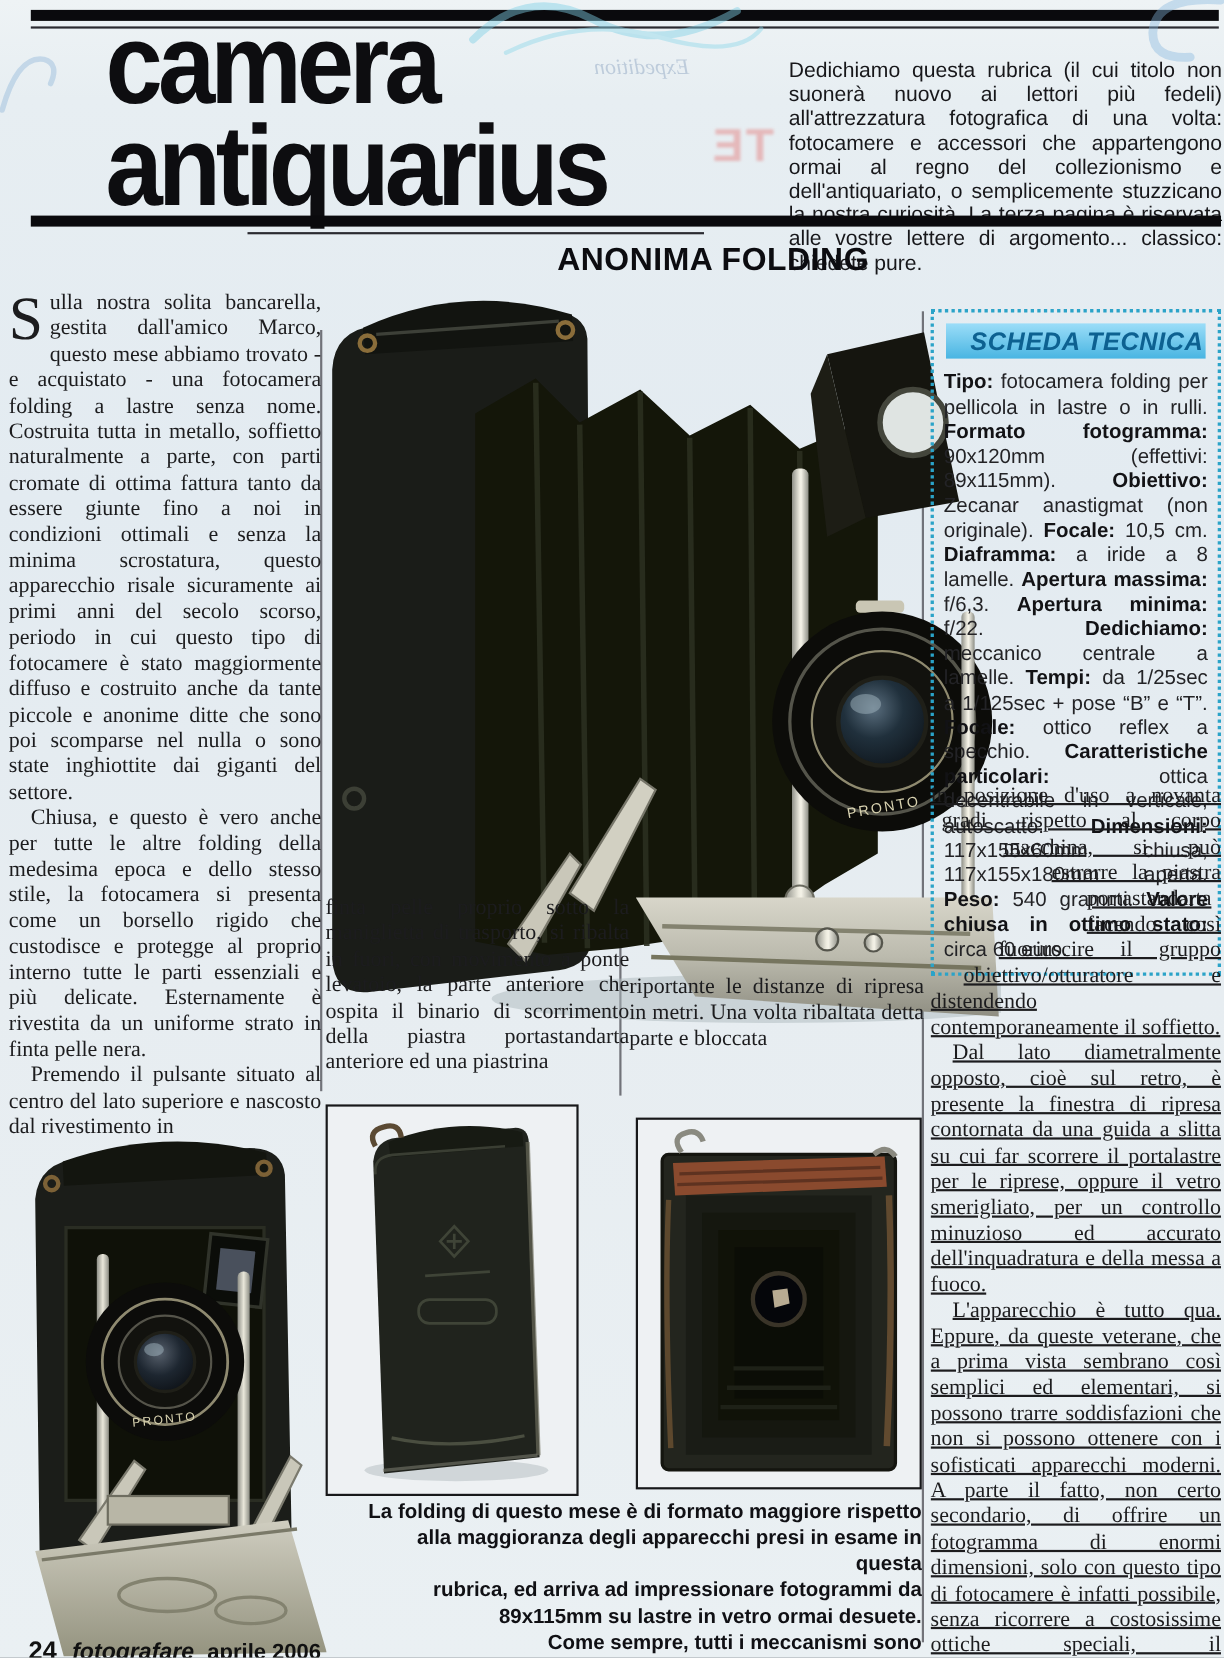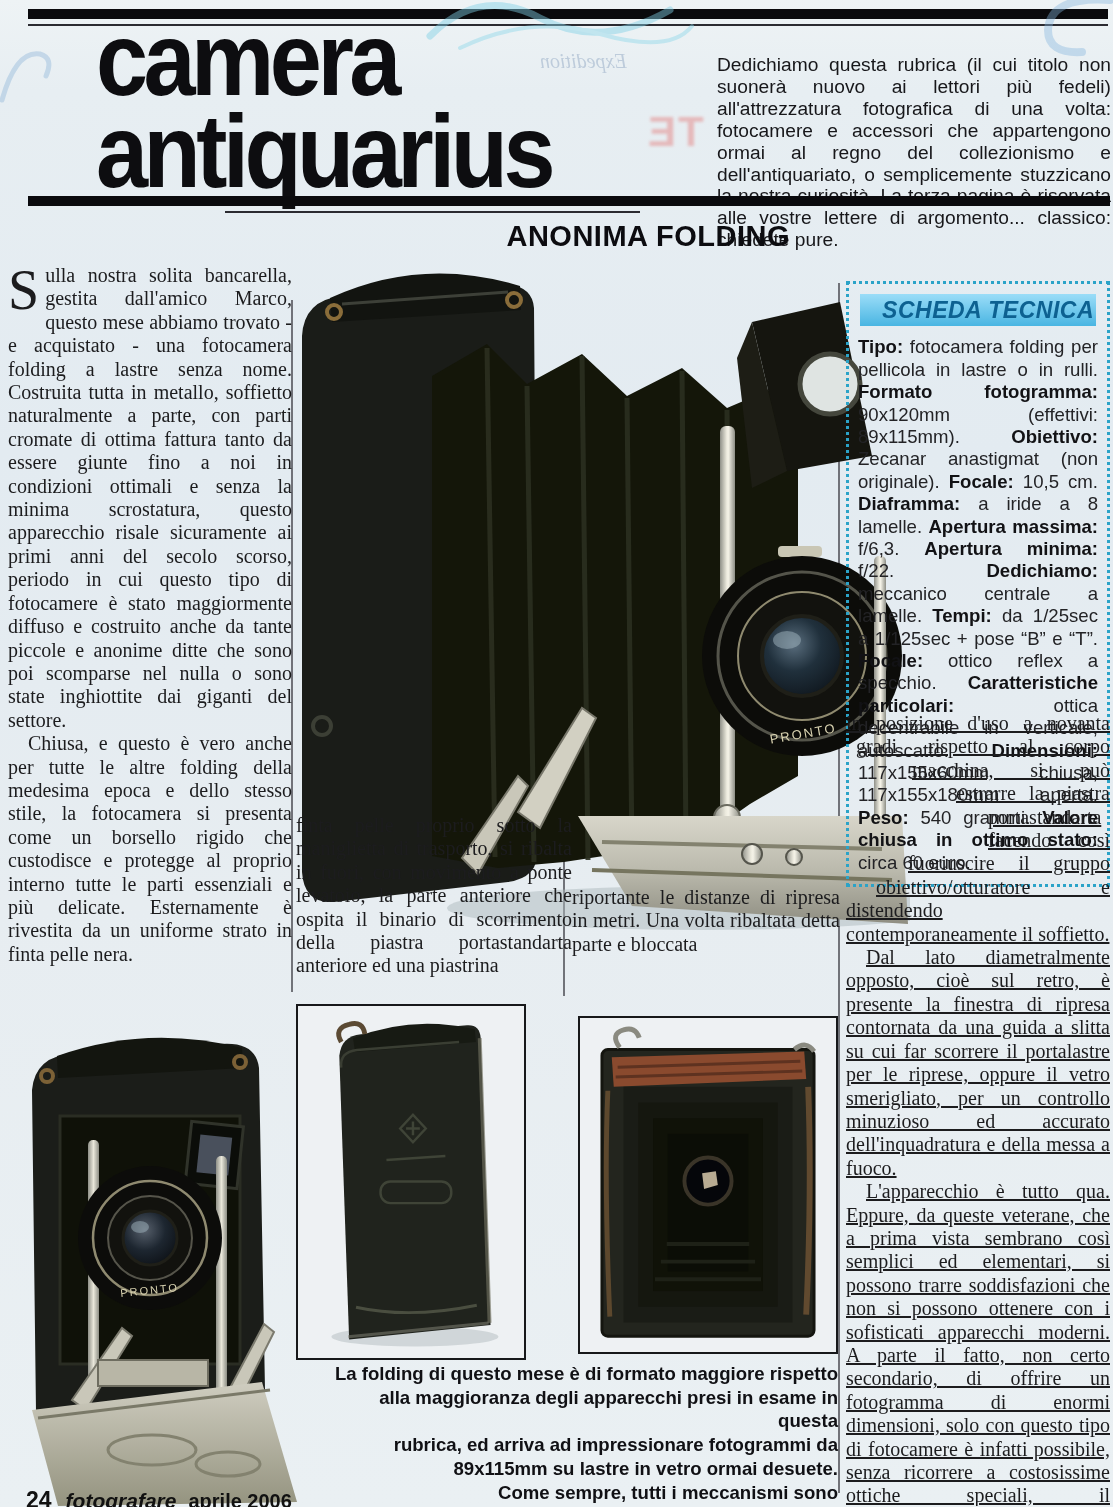--- a/index.html
+++ b/index.html
@@ -104,20 +104,21 @@
 
   <h2 class="section-heading">ANONIMA FOLDING</h2>
 
   <div class="vrule" style="left:291px;top:300px;height:692px;"></div>
   <div class="vrule" style="left:563px;top:828px;height:168px;"></div>
   <div class="vrule" style="left:838px;top:283px;height:1210px;"></div>
 
   <div class="col leftcol">
     <p class="p-drop">Sulla nostra solita bancarella, gestita dall'amico Marco, questo mese abbiamo trovato - e acquistato - una fotocamera folding a lastre senza nome. Costruita tutta in metallo, soffietto naturalmente a parte, con parti cromate di ottima fattura tanto da essere giunte fino a noi in condizioni ottimali e senza la minima scrostatura, questo apparecchio risale sicuramente ai primi anni del secolo scorso, periodo in cui questo tipo di fotocamere è stato maggiormente diffuso e costruito anche da tante piccole e anonime ditte che sono poi scomparse nel nulla o sono state inghiottite dai giganti del settore.</p>
     <p>Chiusa, e questo è vero anche per tutte le altre folding della medesima epoca e dello stesso stile, la fotocamera si presenta come un borsello rigido che custodisce e protegge al proprio interno tutte le parti essenziali e più delicate. Esternamente è rivestita da un uniforme strato in finta pelle nera.</p>
+    <p>Premendo il pulsante situato al centro del lato superiore e nascosto dal rivestimento in</p>
   </div>
 
   <figure class="photo-main">
     <svg viewBox="0 0 628 684">
       <defs>
         <linearGradient id="gSil" x1="0" y1="0" x2="1" y2="0">
           <stop offset="0" stop-color="#8f9088"></stop>
             <stop offset=".45" stop-color="#eceade"></stop>
           <stop offset=".55" stop-color="#f5f3e8"></stop>
             <stop offset="1" stop-color="#8d8e85"></stop>

